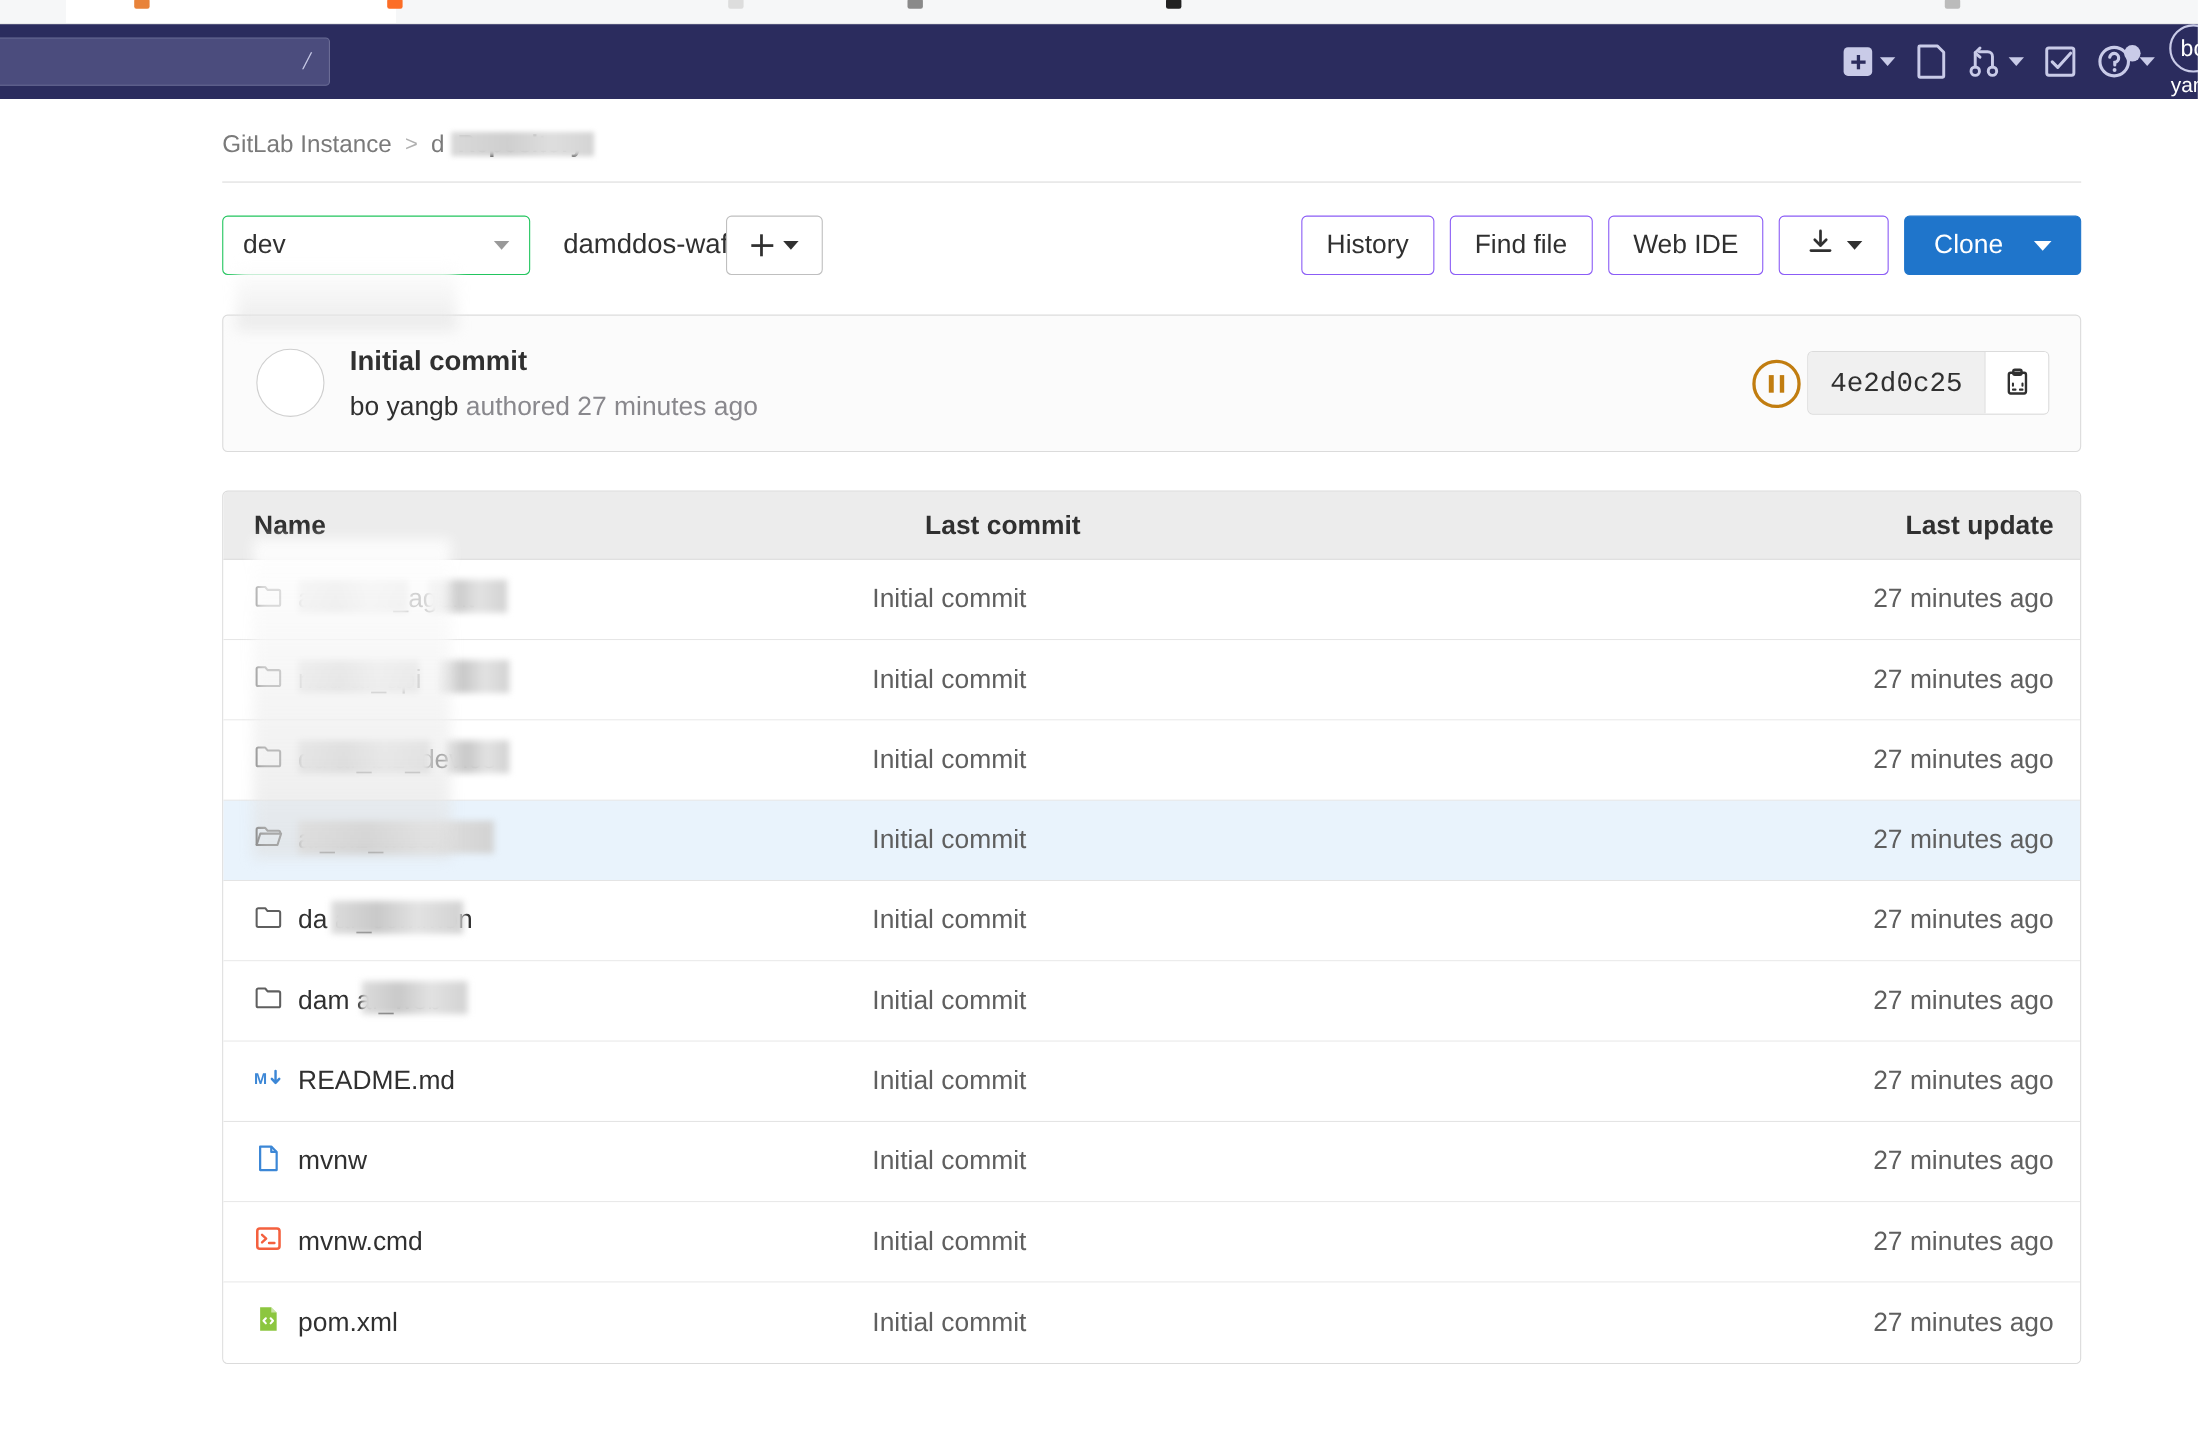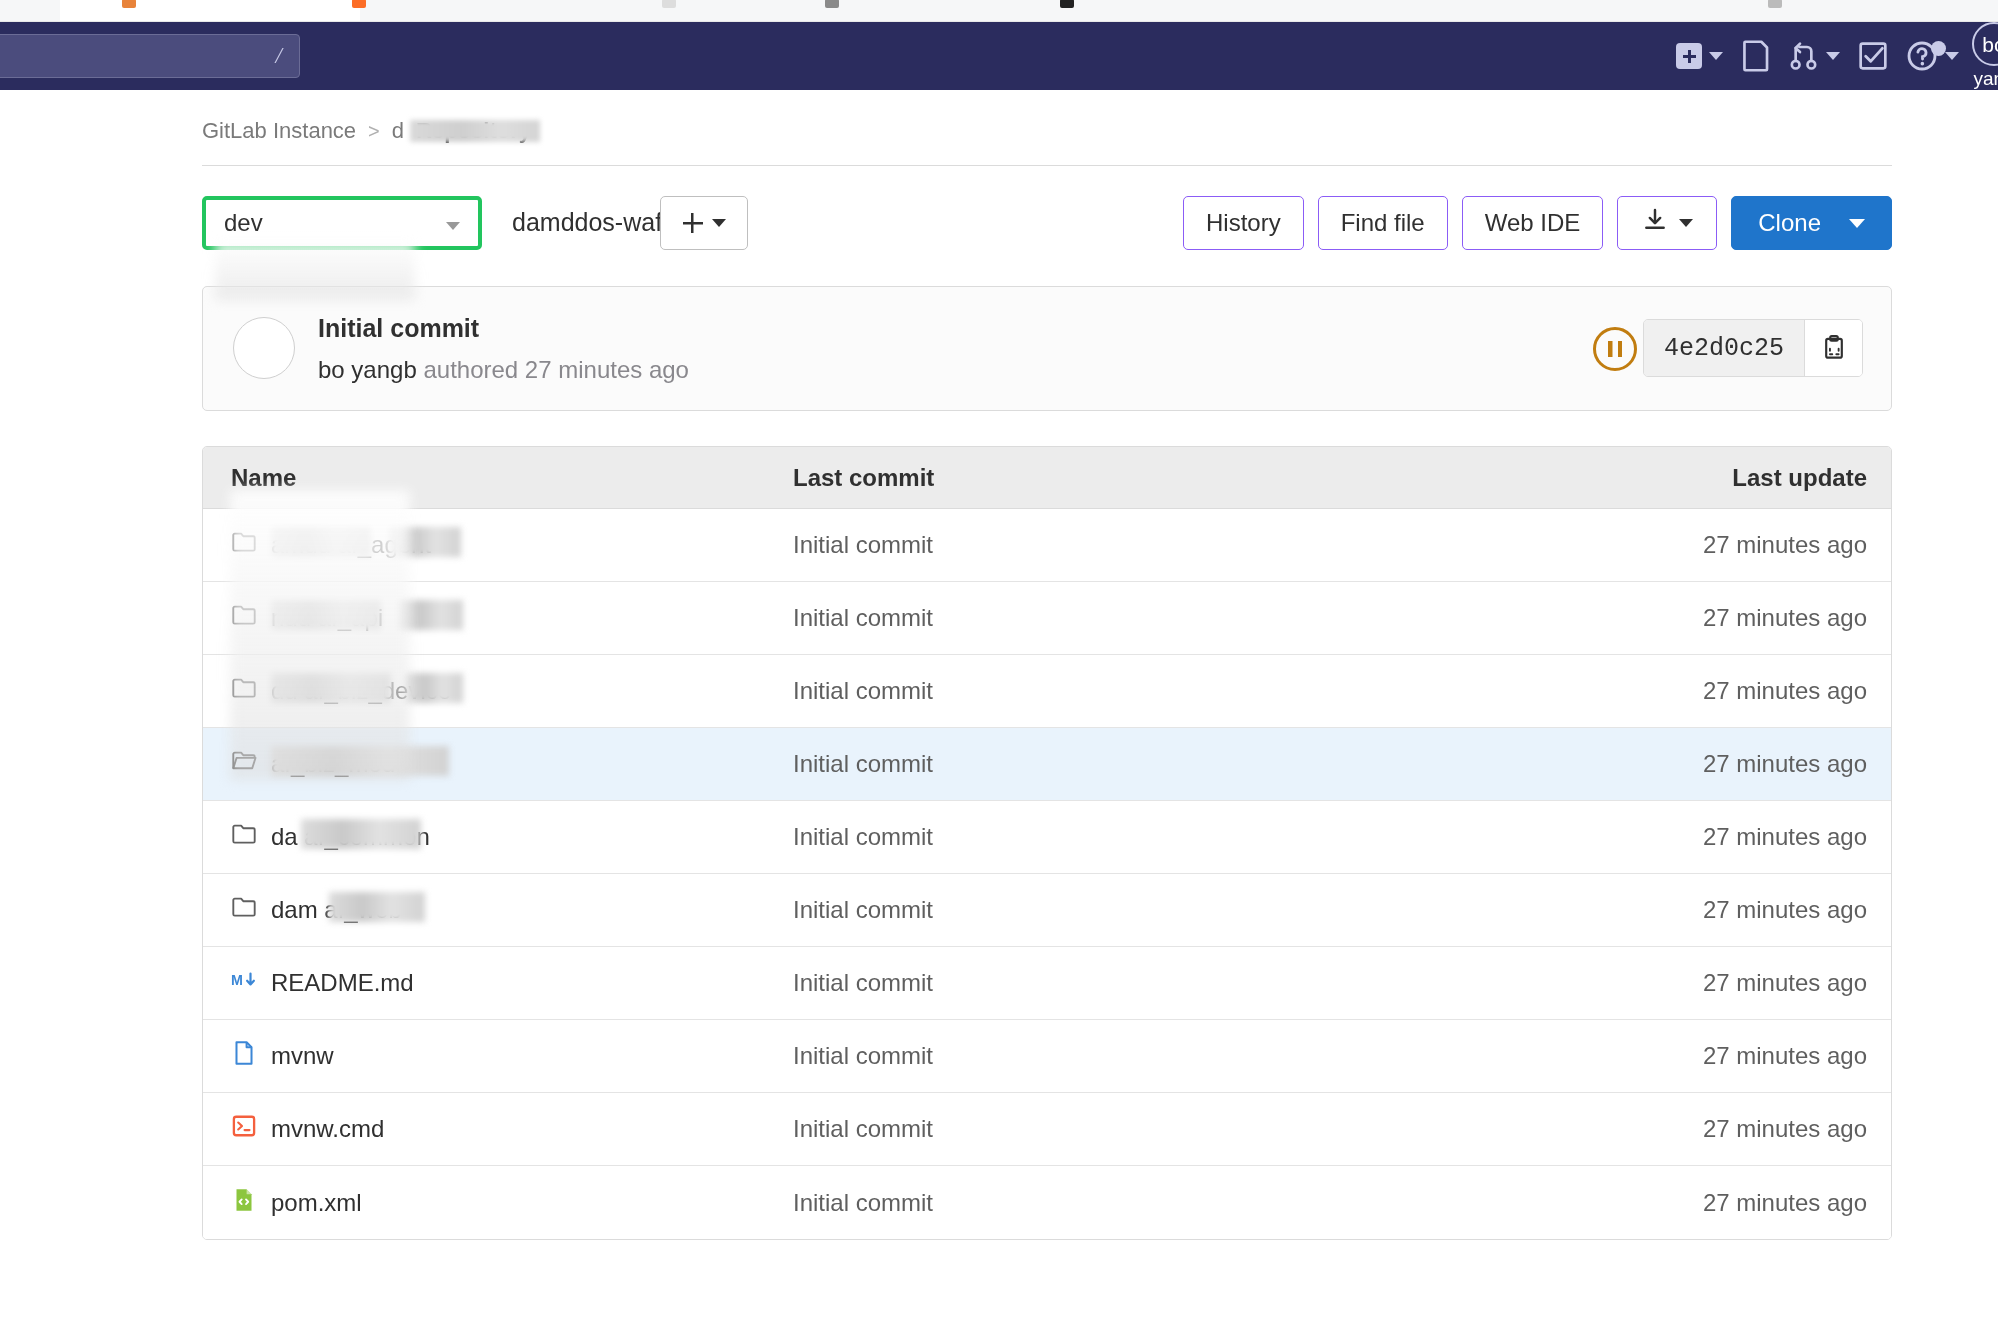--- a/index.html
+++ b/index.html
@@ -157,21 +157,21 @@
 
   
   .toolbar {
     position: absolute;
     top: 106px; left: 202px;
     width: 1690px; height: 56px;
   }
   .branch-select {
     position: absolute; left: 0; top: 0;
     width: 280px; height: 54px;
-    border: 4px solid #22c55e;
+    border: 1px solid #22c55e;
     border-radius: 5px;
     background: #fff;
     display: flex; align-items: center;
     padding: 0 18px;
     cursor: pointer;
   }
   .branch-name { font-size: 24px; color: #303030; }
   .select-caret {
     position: absolute; right: 18px; top: 22px;
     width: 0; height: 0;
@@ -347,21 +347,21 @@
     align-items: center;
     font-size: 24px;
     color: #303030;
     background: #ffffff;
   }
   .ft-row.selected { background: #e9f3fc; }
   .ft-row:last-child { border-bottom: none; }
   .col-name { width: 590px; padding-left: 28px; display: flex; align-items: center; gap: 14px; }
   .col-commit { width: 790px; color: #5f5f5f; }
   .col-update { flex: 1; text-align: right; padding-right: 24px; color: #5f5f5f; }
-  .ft-head .col-commit, .ft-head .col-update { color: #303030; }
+  .ft-head .col-commit, .ft-head .col-update { color: #303030; margin-left: 48px; }
   .ft-head .col-name { padding-left: 28px; }
 
   .entry-name { cursor: pointer; position: relative; white-space: nowrap; }
   .entry-name .redact-blob {
     position: absolute;
     top: -4px;
     height: 30px;
     background: linear-gradient(90deg,#dcdcdc,#c9c9c9 35%,#e2e2e2 65%,#d2d2d2);
     filter: blur(3px);
     pointer-events: none;

